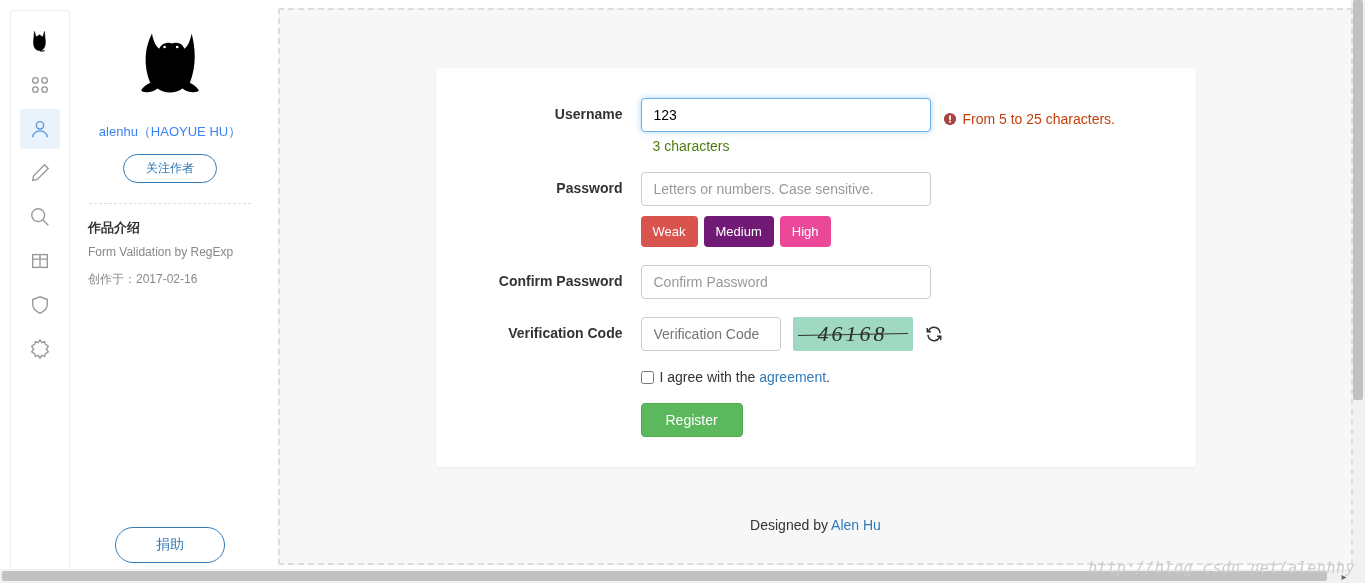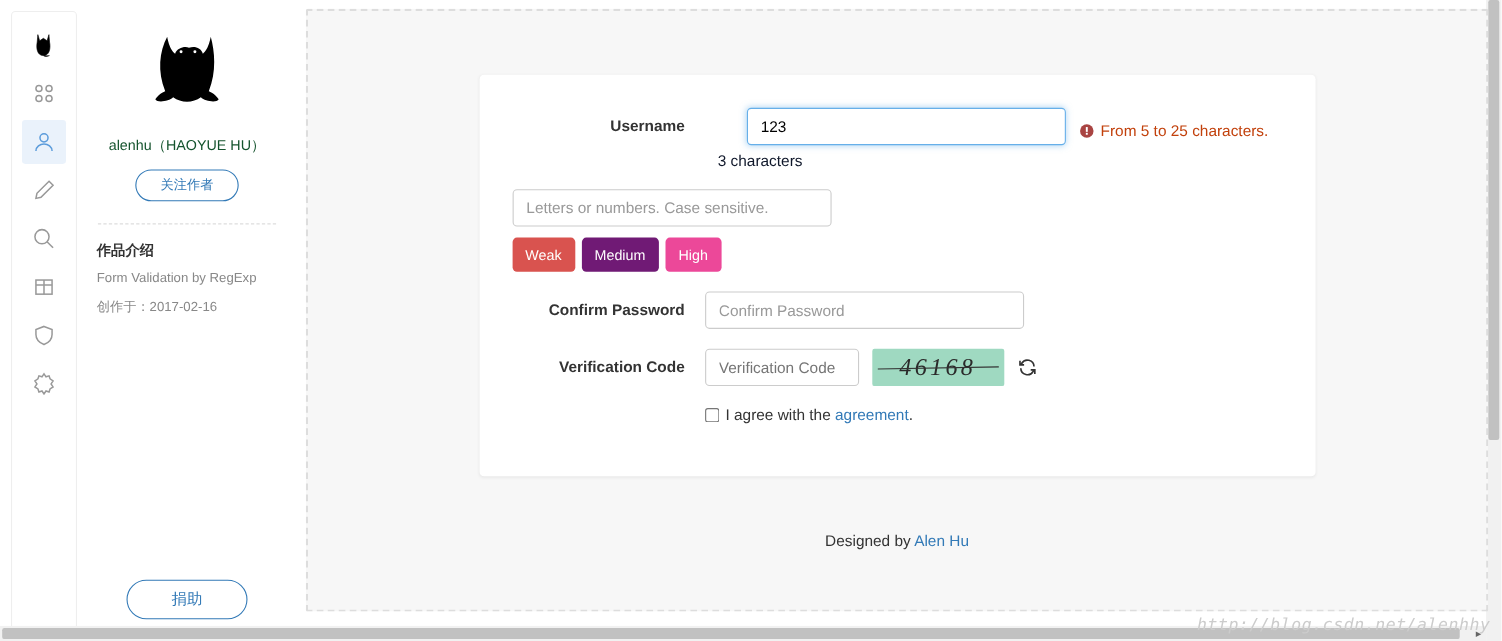--- a/index.html
+++ b/index.html
@@ -9,42 +9,42 @@
     
     .mini-sidebar { width: 60px; background: #fff; border: 1px solid #eee; border-radius: 4px; margin: 10px 0 10px 10px; display: flex; flex-direction: column; align-items: center; padding: 10px 0; gap: 4px; }
     .mini-icon { width: 40px; height: 40px; display: flex; align-items: center; justify-content: center; color: #999; cursor: pointer; border-radius: 3px; }
     .mini-icon.active { background: #eaf2fb; color: #5c9cdb; }
     .mini-icon svg { width: 22px; height: 22px; }
     .mini-icon.logo svg { width: 28px; height: 28px; }
     
     
     .profile-sidebar { width: 200px; padding: 20px 10px; display: flex; flex-direction: column; align-items: center; }
     .avatar { width: 90px; height: 90px; margin-bottom: 12px; }
-    .author-name { font-size: 13px; color: #14532d; text-align: center; margin-bottom: 12px; line-height: 1.5; }
+    .author-name { font-size: 13px; color: #3b82f6; text-align: center; margin-bottom: 12px; line-height: 1.5; }
     .follow-btn { border: 1px solid #337ab7; color: #337ab7; background: #fff; border-radius: 16px; padding: 5px 22px; font-size: 12px; cursor: pointer; margin-bottom: 20px; }
     .divider { width: 90%; border-top: 1px dashed #ddd; margin-bottom: 15px; }
     .intro-title { font-weight: bold; font-size: 13px; align-self: flex-start; margin-left: 8px; margin-bottom: 8px; }
     .intro-sub { font-size: 12px; color: #888; align-self: flex-start; margin-left: 8px; margin-bottom: 12px; }
     .intro-date { font-size: 12px; color: #888; align-self: flex-start; margin-left: 8px; }
     .donate-btn { border: 1px solid #337ab7; color: #337ab7; background: #fff; border-radius: 18px; padding: 8px 40px; font-size: 14px; cursor: pointer; margin-top: auto; }
     
     
     .main-area { flex: 1; padding: 8px 12px 8px 8px; position: relative; overflow: auto; }
     .dashed-box { border: 2px dashed #ddd; border-radius: 2px; min-height: 548px; padding: 58px 0 30px 0; background: #f7f7f7; }
     .form-card { background: #fff; border-radius: 4px; box-shadow: 0 1px 3px rgba(0,0,0,0.06); width: 760px; margin: 0 auto 50px auto; padding: 30px 30px 30px 30px; }
     
     .form-row { display: flex; align-items: flex-start; margin-bottom: 18px; justify-content: center; }
     .form-label { width: 175px; text-align: right; padding-right: 18px; font-weight: bold; font-size: 14px; padding-top: 8px; color: #333; }
     .form-control-wrap { flex: 1; }
     .form-input { width: 290px; padding: 8px 12px; border: 1px solid #ccc; border-radius: 4px; font-size: 14px; }
-    .form-input.focused { border-color: #66afe9; box-shadow: 0 0 6px rgba(102,175,233,0.5); outline: none; margin-left: 38px; }
+    .form-input.focused { border-color: #66afe9; box-shadow: 0 0 6px rgba(102,175,233,0.5); outline: none; }
     .form-input::placeholder { color: #999; }
     .form-input-sm { width: 140px; padding: 8px 12px; border: 1px solid #ccc; border-radius: 4px; font-size: 14px; }
     
-    .hint { color: #0f172a; font-size: 14px; margin-top: 6px; margin-left: 12px; }
+    .hint { color: #4d7c0f; font-size: 14px; margin-top: 6px; margin-left: 12px; }
     .error-msg { color: #c2410c; display: inline-flex; align-items: center; gap: 6px; margin-left: 12px; padding-top: 8px; font-size: 14px; }
     .error-icon { width: 14px; height: 14px; display: inline-block; }
     
     .strength-badges { margin-top: 10px; display: flex; gap: 6px; }
     .badge { padding: 8px 12px; border-radius: 4px; color: #fff; font-size: 13px; }
     .badge-weak { background: #d9534f; }
     .badge-medium { background: #701a75; }
     .badge-high { background: #ec4899; }
     
     .captcha-row { display: flex; align-items: center; gap: 12px; }
@@ -165,20 +165,21 @@
                     <rect x="7" y="10" width="2" height="2" fill="#fff"></rect>
                   </svg>
               </span>
               <span>From 5 to 25 characters.</span>
             </span>
             <div class="hint" style="width:100%">3 characters</div>
           </div>
         </div>
 
         <div class="form-row">
+          <div class="form-label">Password</div>
           <div class="form-control-wrap">
             <input class="form-input" type="password" placeholder="Letters or numbers. Case sensitive." style="">
             <div class="strength-badges">
               <span class="badge badge-weak">Weak</span>
               <span class="badge badge-medium">Medium</span>
               <span class="badge badge-high">High</span>
             </div>
           </div>
         </div>
 
@@ -205,20 +206,26 @@
         <div class="form-row">
           <div class="form-label"></div>
           <div class="form-control-wrap checkbox-row">
             <input type="checkbox" style="">
             <span>
               <span>I agree with the </span><a href="#">agreement</a><span>.</span>
             </span>
           </div>
         </div>
 
+        <div class="form-row" style="margin-bottom:0">
+          <div class="form-label"></div>
+          <div class="form-control-wrap">
+            <button class="register-btn">Register</button>
+          </div>
+        </div>
 
       </div>
 
       <div class="footer-text">
         <span>Designed by </span><a href="#">Alen Hu</a>
       </div>
     </div>
     <div class="watermark">http://blog.csdn.net/alenhhy</div>
   </div>
 </div>

